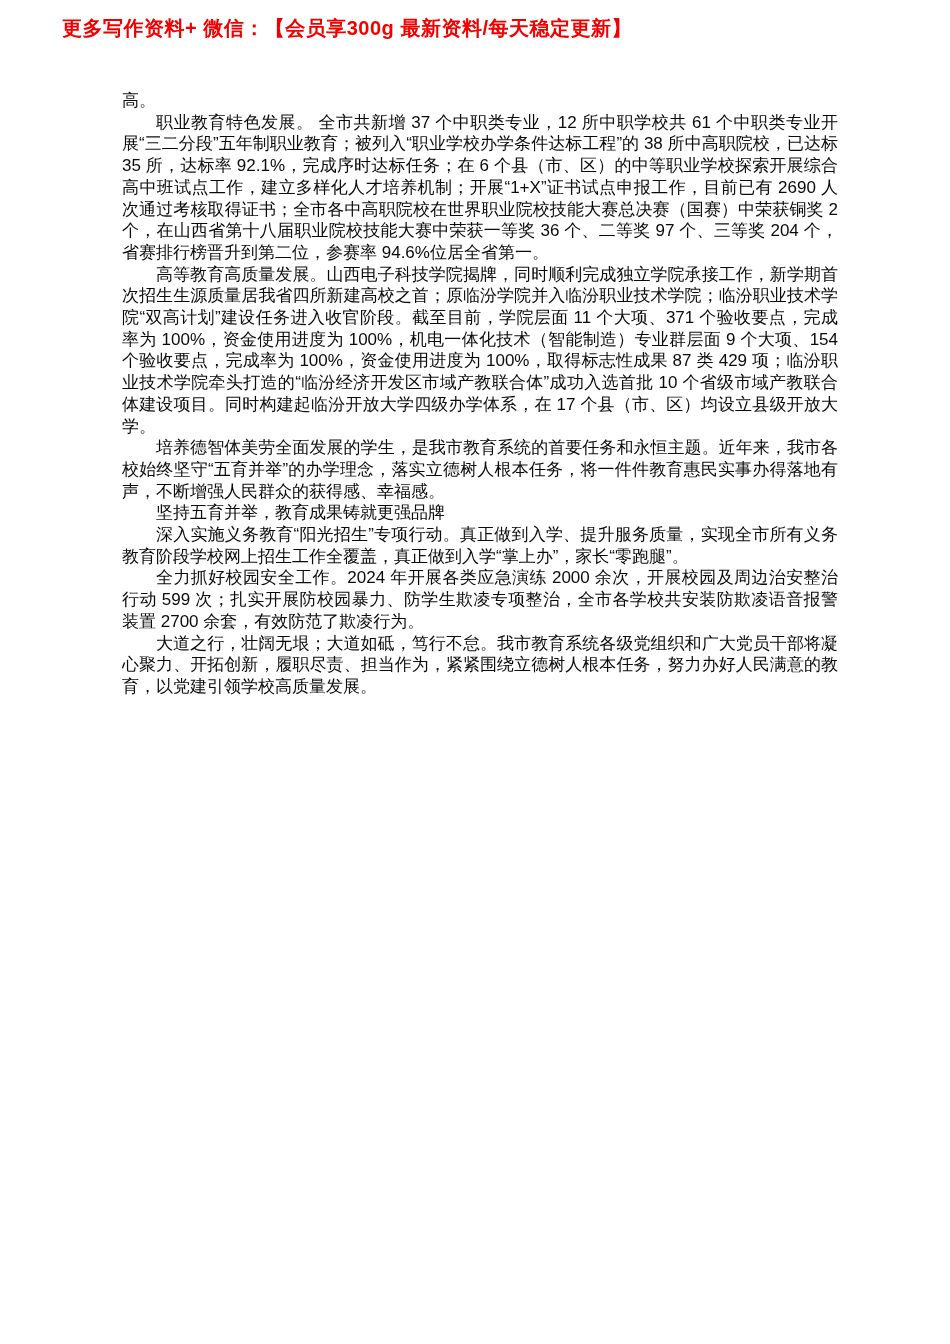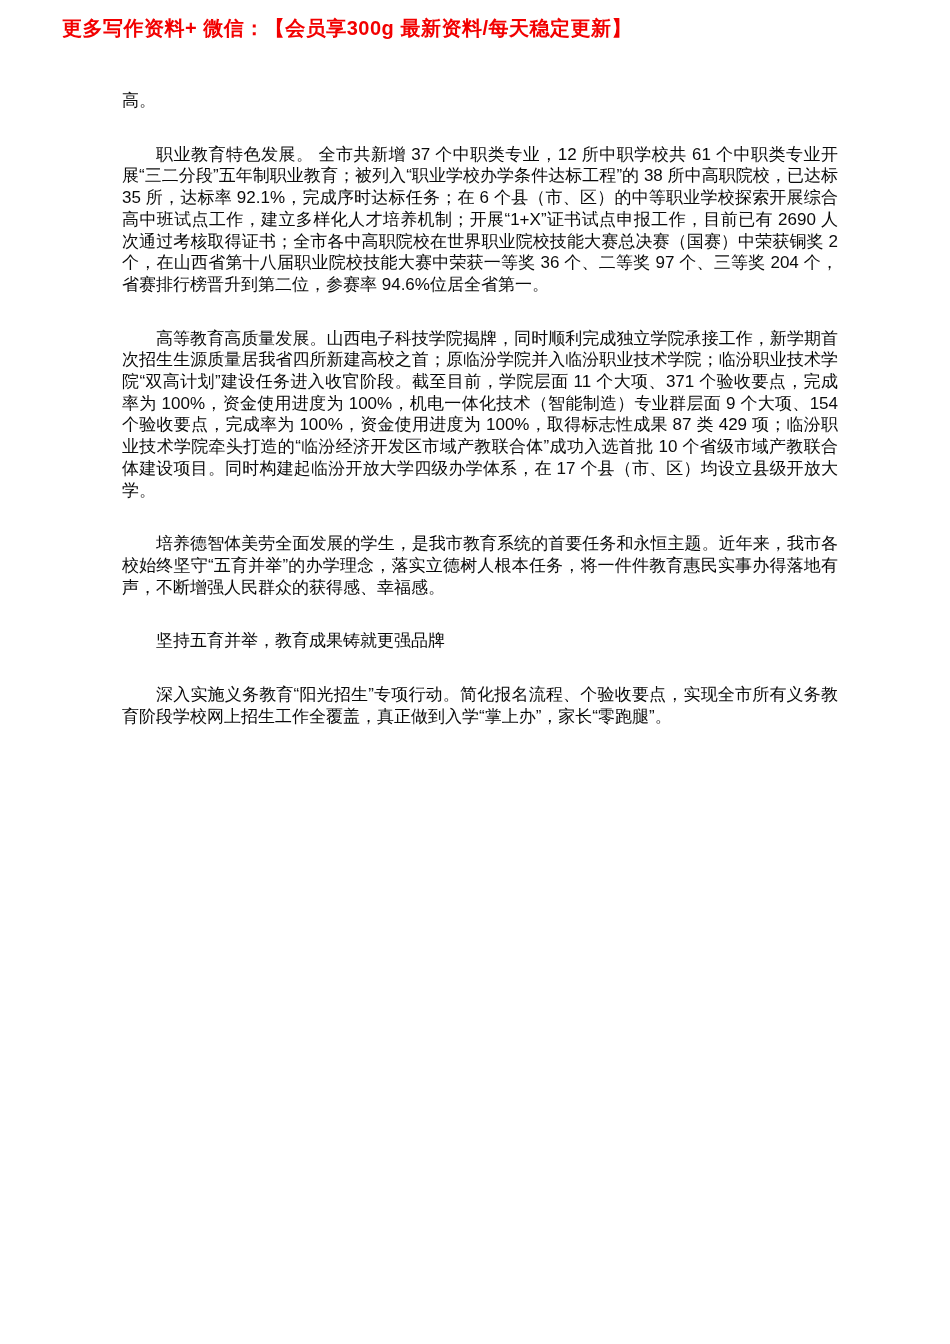--- a/index.html
+++ b/index.html
@@ -33,21 +33,20 @@
     line-height: 21.7px;
     color: #0a0a0a;
     text-align: justify;
   }
   .para {
     margin: 0;
     padding: 0;
   }
   .para.indent {
     text-indent: 2em;
-    margin-top: 32px;
   }
   .page-number {
     position: absolute;
     top: 1124px;
     left: 740px;
     font-size: 16px;
     color: #3b82f6;
     letter-spacing: 1px;
     white-space: nowrap;
   }
@@ -79,21 +78,23 @@
 <div class="page">
 
   <div class="promo-header" style="color: rgb(242, 0, 0);">更多写作资料+ 微信：【会员享300g 最新资料/每天稳定更新】</div>
 
   <div class="doc-body">
       <p class="para">高。</p>
       <p class="para indent">职业教育特色发展。 全市共新增 37 个中职类专业，12 所中职学校共 61 个中职类专业开展“三二分段”五年制职业教育；被列入“职业学校办学条件达标工程”的 38 所中高职院校，已达标 35 所，达标率 92.1%，完成序时达标任务；在 6 个县（市、区）的中等职业学校探索开展综合高中班试点工作，建立多样化人才培养机制；开展“1+X”证书试点申报工作，目前已有 2690 人次通过考核取得证书；全市各中高职院校在世界职业院校技能大赛总决赛（国赛）中荣获铜奖 2 个，在山西省第十八届职业院校技能大赛中荣获一等奖 36 个、二等奖 97 个、三等奖 204 个，省赛排行榜晋升到第二位，参赛率 94.6%位居全省第一。</p>
       <p class="para indent">高等教育高质量发展。山西电子科技学院揭牌，同时顺利完成独立学院承接工作，新学期首次招生生源质量居我省四所新建高校之首；原临汾学院并入临汾职业技术学院；临汾职业技术学院“双高计划”建设任务进入收官阶段。截至目前，学院层面 11 个大项、371 个验收要点，完成率为 100%，资金使用进度为 100%，机电一体化技术（智能制造）专业群层面 9 个大项、154 个验收要点，完成率为 100%，资金使用进度为 100%，取得标志性成果 87 类 429 项；临汾职业技术学院牵头打造的“临汾经济开发区市域产教联合体”成功入选首批 10 个省级市域产教联合体建设项目。同时构建起临汾开放大学四级办学体系，在 17 个县（市、区）均设立县级开放大学。</p>
       <p class="para indent">培养德智体美劳全面发展的学生，是我市教育系统的首要任务和永恒主题。近年来，我市各校始终坚守“五育并举”的办学理念，落实立德树人根本任务，将一件件教育惠民实事办得落地有声，不断增强人民群众的获得感、幸福感。</p>
       <p class="para indent">坚持五育并举，教育成果铸就更强品牌</p>
-      <p class="para indent">深入实施义务教育“阳光招生”专项行动。简化报名流程、个验收要点，实现全市所有义务教育阶段学校网上招生工作全覆盖，真正做到入学“掌上办”，家长“零跑腿”。</p>
+      <p class="para indent">深入实施义务教育“阳光招生”专项行动。真正做到入学、提升服务质量，实现全市所有义务教育阶段学校网上招生工作全覆盖，真正做到入学“掌上办”，家长“零跑腿”。</p>
+      <p class="para indent">全力抓好校园安全工作。2024 年开展各类应急演练 2000 余次，开展校园及周边治安整治行动 599 次；扎实开展防校园暴力、防学生欺凌专项整治，全市各学校共安装防欺凌语音报警装置 2700 余套，有效防范了欺凌行为。</p>
+      <p class="para indent">大道之行，壮阔无垠；大道如砥，笃行不怠。我市教育系统各级党组织和广大党员干部将凝心聚力、开拓创新，履职尽责、担当作为，紧紧围绕立德树人根本任务，努力办好人民满意的教育，以党建引领学校高质量发展。</p>
     </div>
 
   <div class="page-number">第 2 页 共 2 页</div>
 
   <div class="footer-rule"></div>
 
   <div class="watermark">
     <span class="wm-name" style="color: rgb(155, 155, 155);">中国知网</span>
     <span class="wm-url" style="color: rgb(181, 181, 181);">https://www.cnki.net</span>
   </div>

